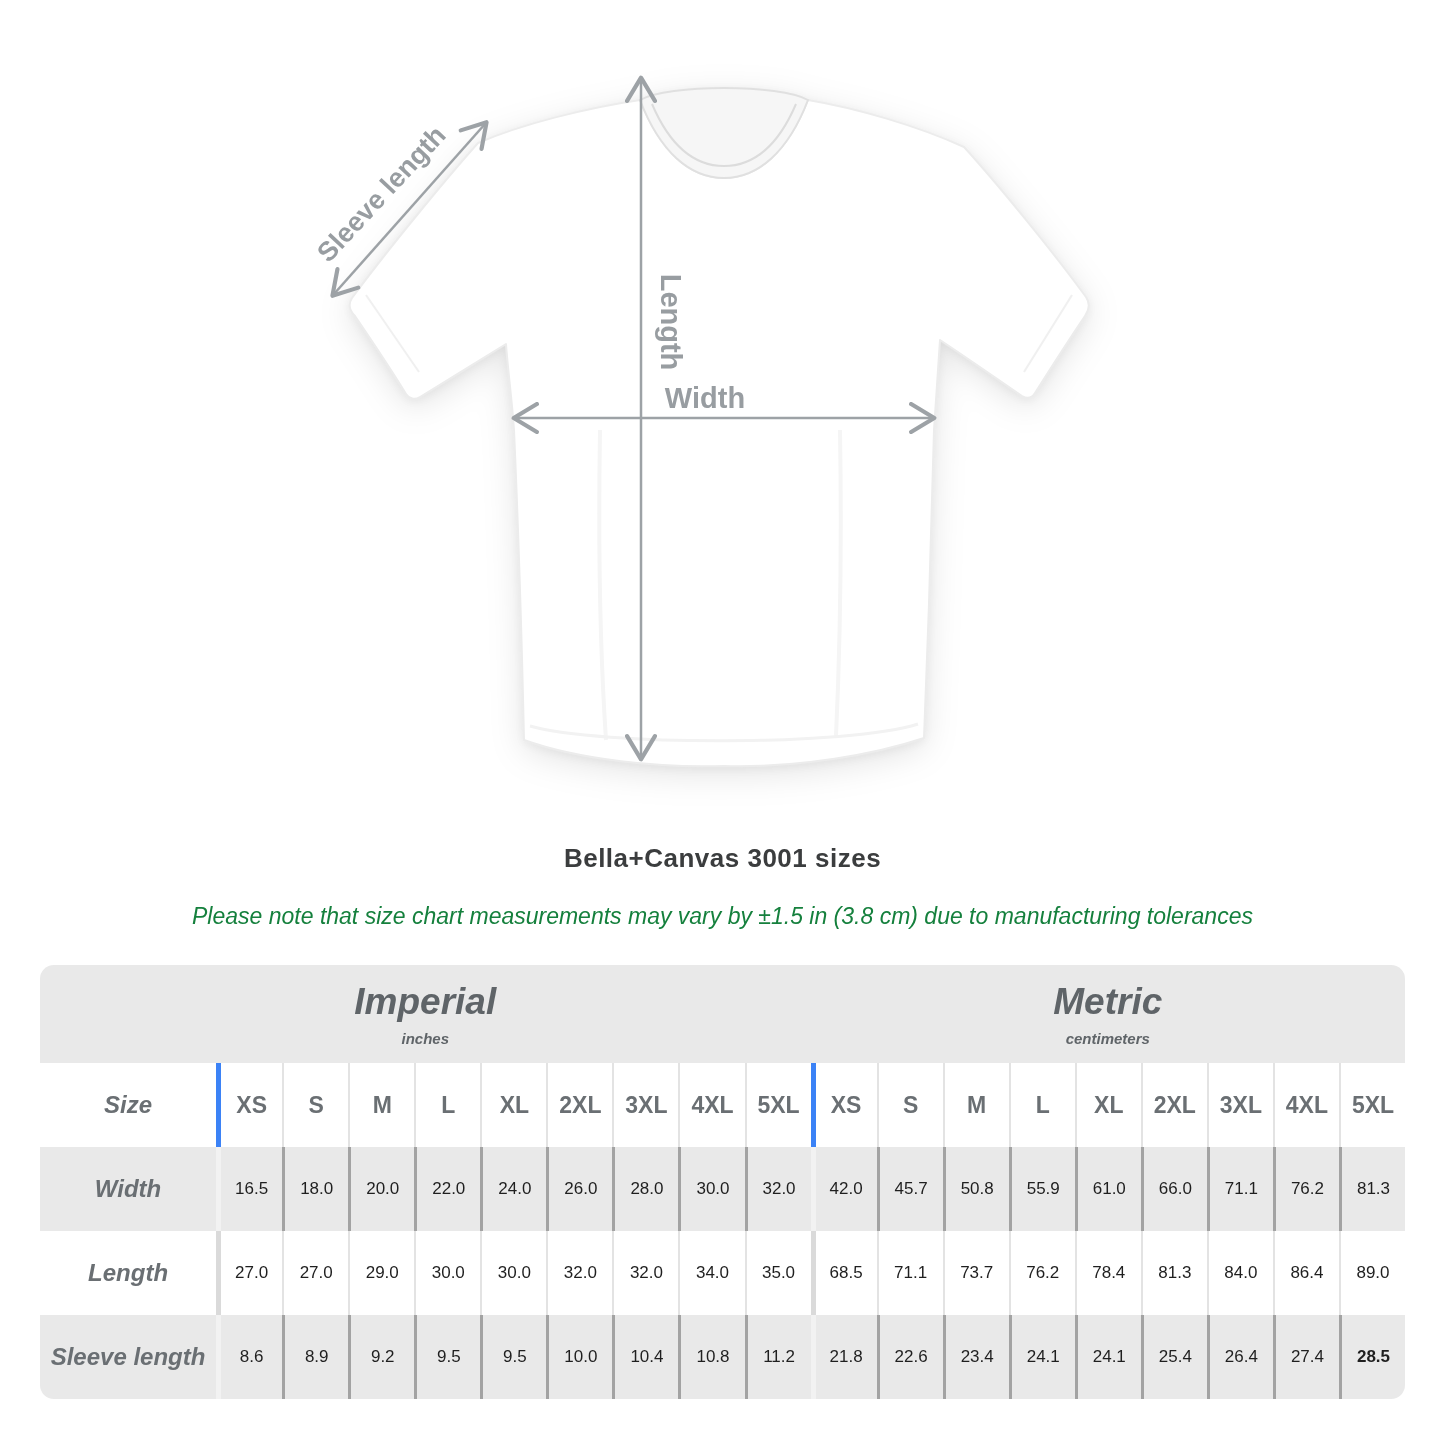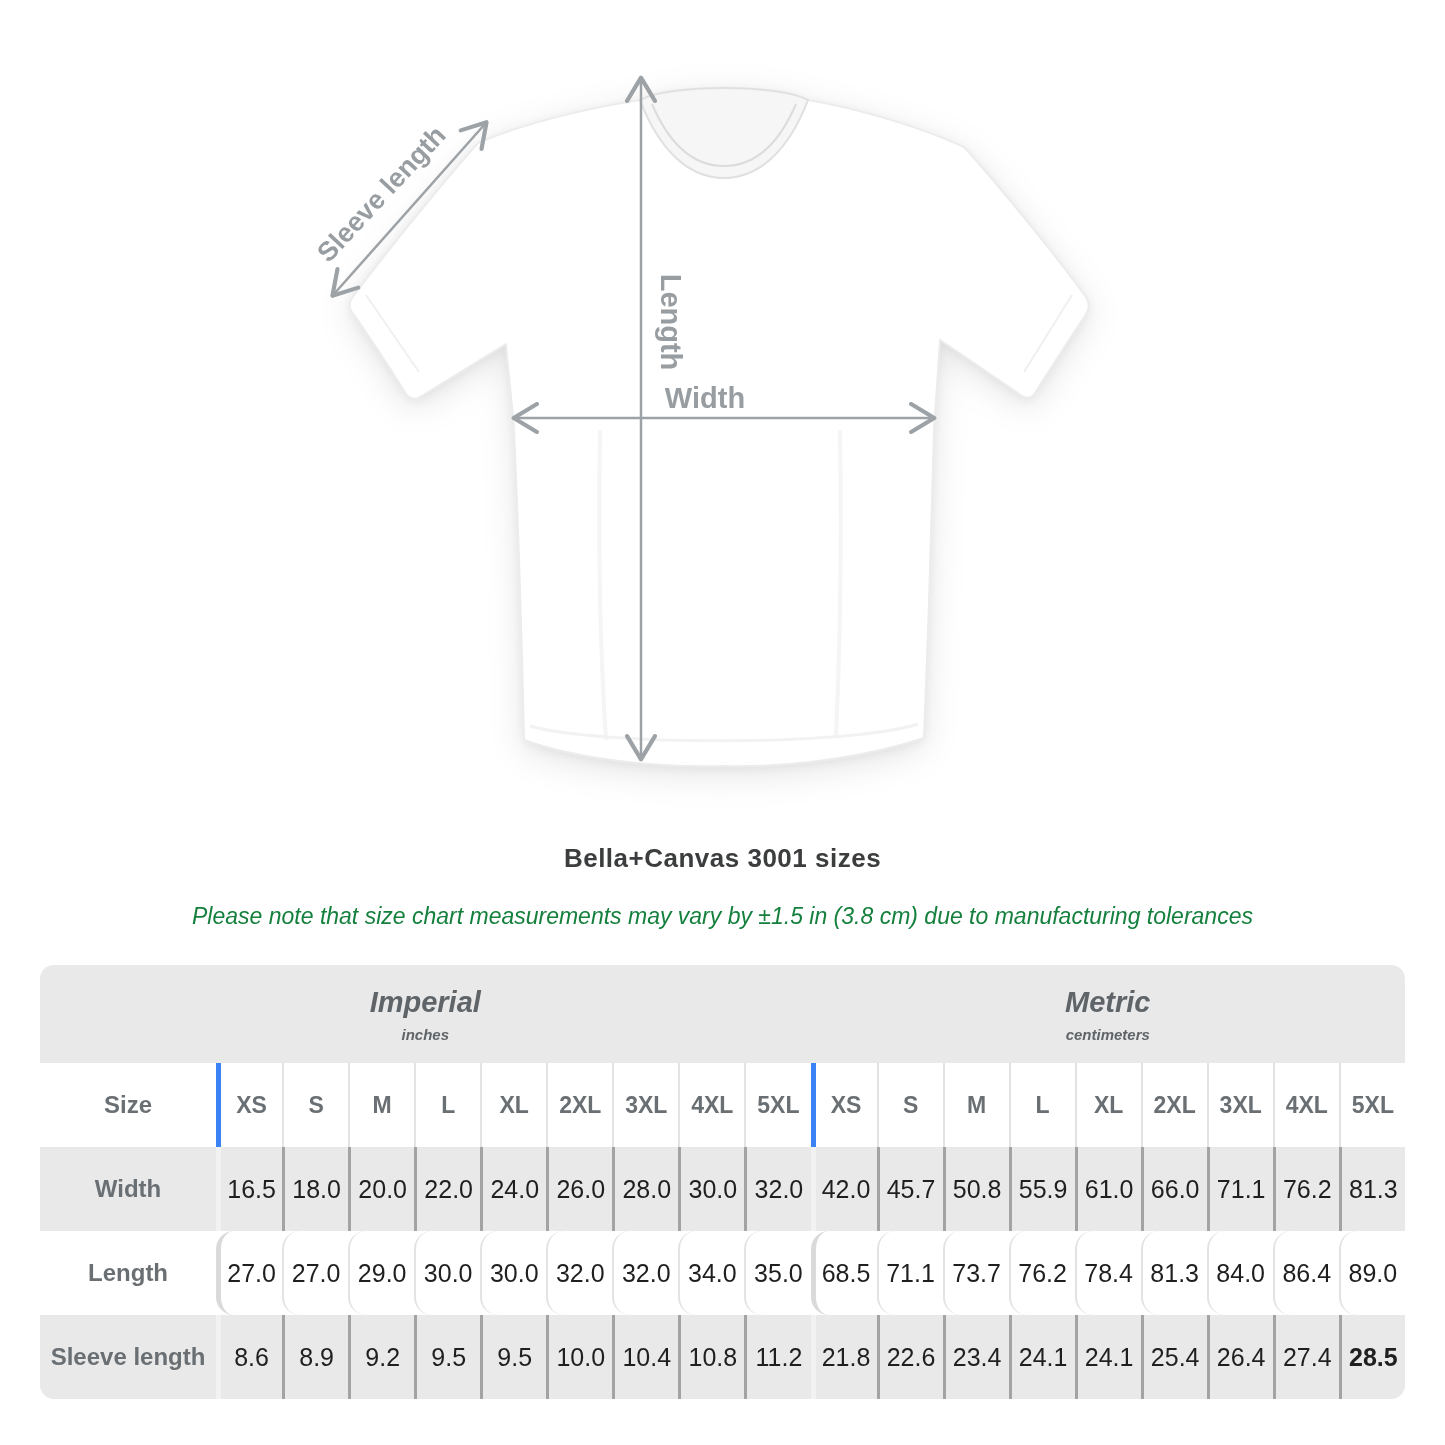--- a/index.html
+++ b/index.html
@@ -48,21 +48,21 @@
     font-family: "Liberation Sans", sans-serif;
   }
   
   .unit-row th {
     background: #e9e9e9;
     height: 98px;
   }
   .unit-row th:first-child { border-top-left-radius: 14px; }
   .unit-row th:last-child  { border-top-right-radius: 14px; }
   .unit-name {
-    font-size: 29px;
+    font-size: 37px;
     font-weight: bold;
     font-style: italic;
     color: #5f6468;
   }
   .unit-sub {
     margin-top: 7px;
     font-size: 15px;
     font-style: italic;
     color: #5f6468;
   }
@@ -71,25 +71,25 @@
   .sizes-row .label-cell,
   .sizes-row .size-cell {
     font-size: 23px;
     font-weight: bold;
     color: #6a6f73;
   }
   .sizes-row .label-cell { font-size: 24px; }
   
   tr.row-gray  th, tr.row-gray  td { background: #e9e9e9; height: 84px; }
   tr.row-white th, tr.row-white td { background: #ffffff; height: 84px; }
-  .label-cell { font-size: 24px; font-weight: bold; color: #6a6f73; }
-  .value-cell { font-size: 25px; font-weight: normal; color: #1f1f1f; }
+  .label-cell { font-size: 24px; font-weight: bold; color: #6a6f73; font-style: italic; }
+  .value-cell { font-size: 17px; font-weight: normal; color: #1f1f1f; }
   
   .sizes-row .c            { border-left: 2px solid #e3e3e3; }
-  tr.row-white .c          { border-left: 2px solid #e3e3e3; border-radius: 18px; }
+  tr.row-white .c          { border-left: 2px solid #e3e3e3; }
   tr.row-gray  .c          { border-left: 3px solid #a3a3a3; }
   .sizes-row .c.group-start   { border-left: 5px solid #3b82f6; }
   tr.row-white .c.group-start { border-left: 5px solid #dadada; }
   tr.row-gray  .c.group-start { border-left: 5px solid #f2f2f2; }
   
   tbody tr:last-child th:first-child { border-bottom-left-radius: 14px; }
   tbody tr:last-child td:last-child  { border-bottom-right-radius: 14px; font-weight: bold; }
 </style>
 </head>
 <body>

